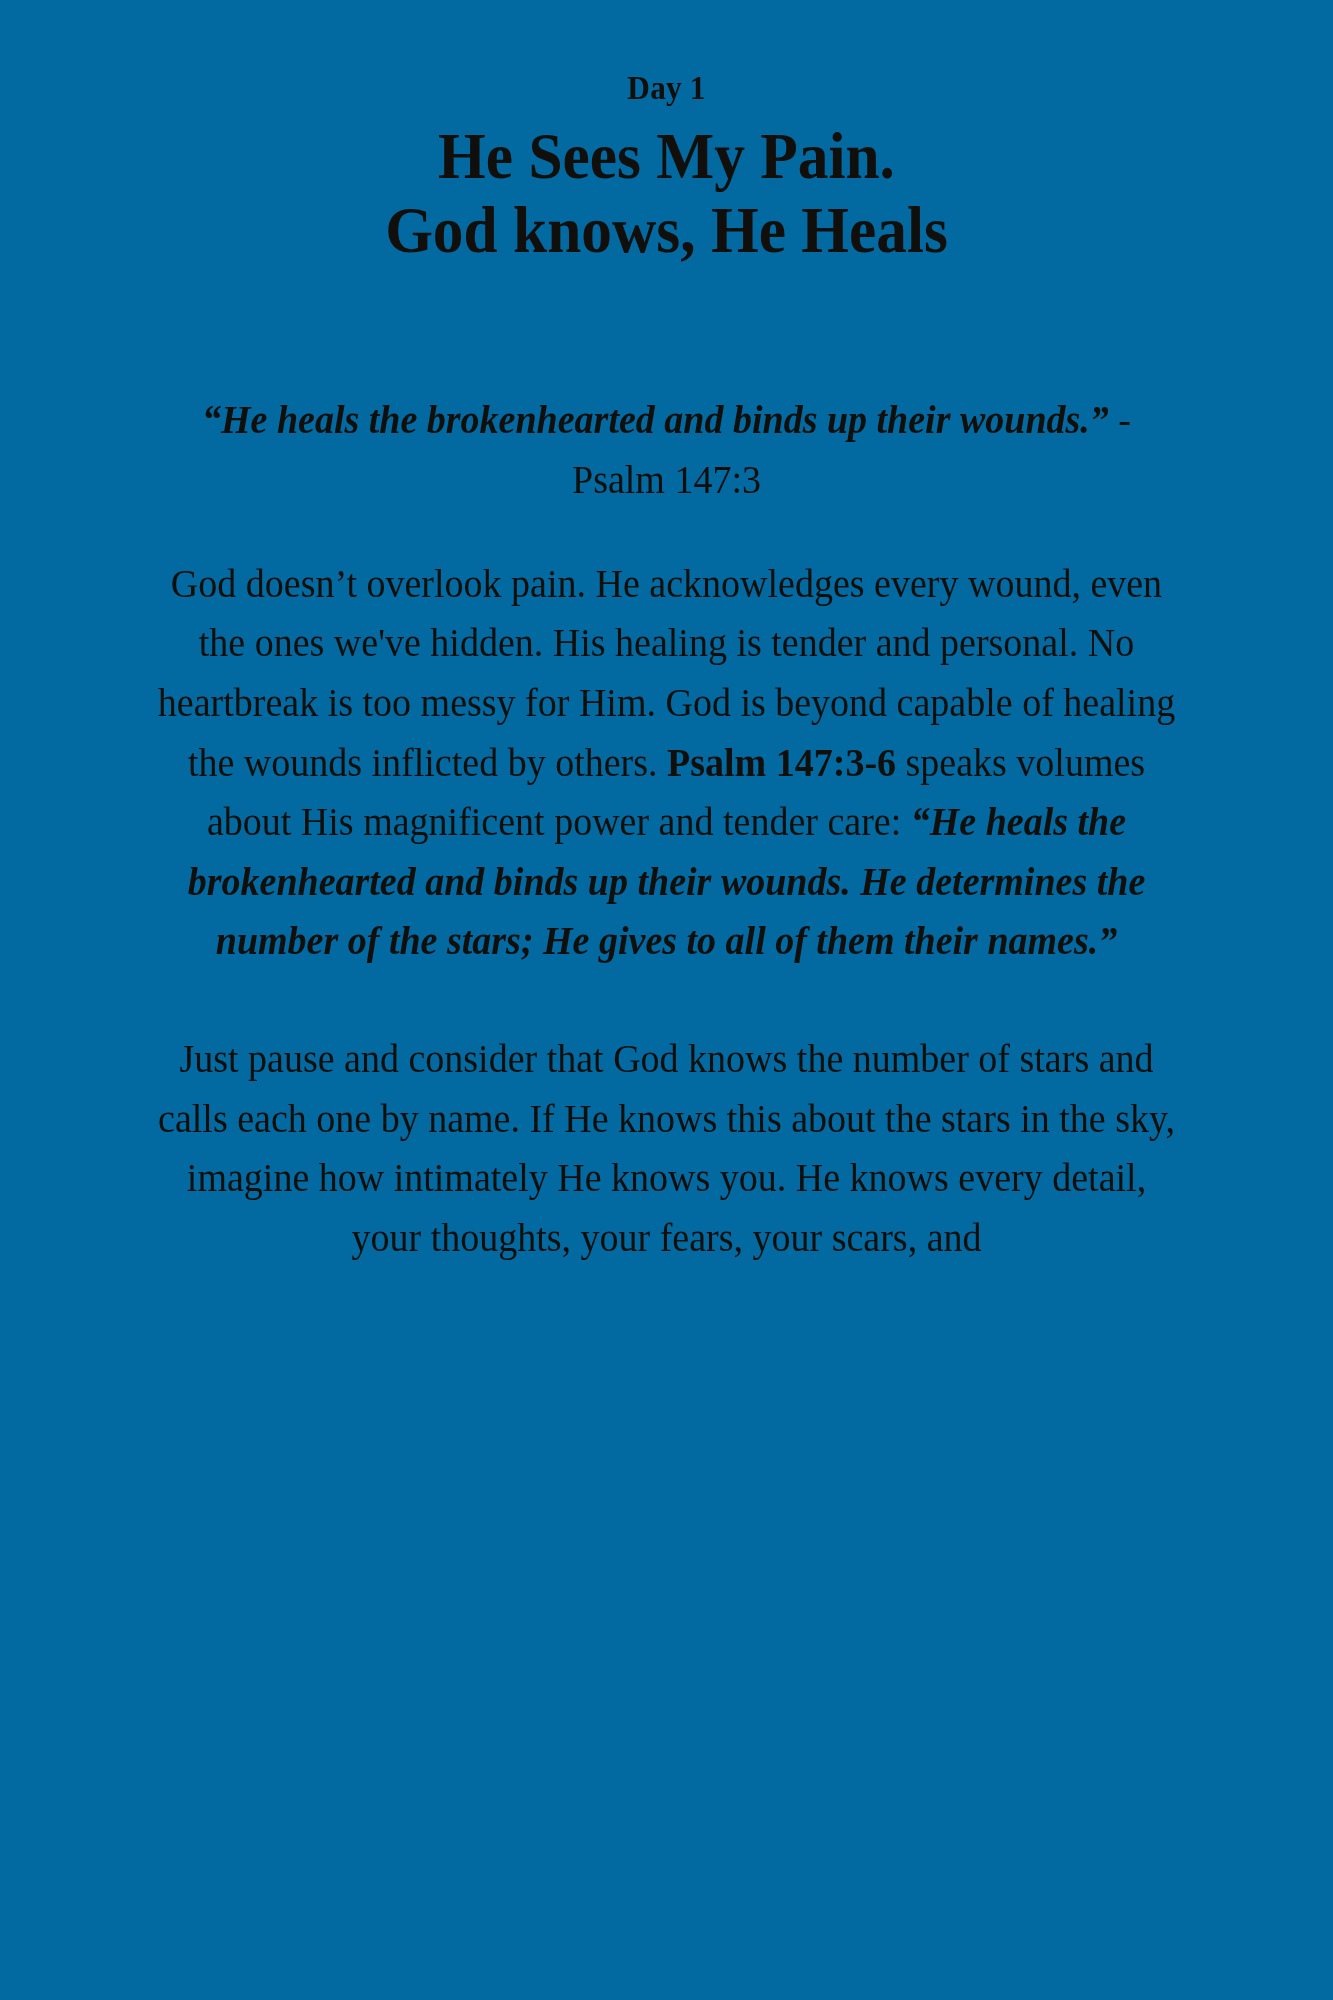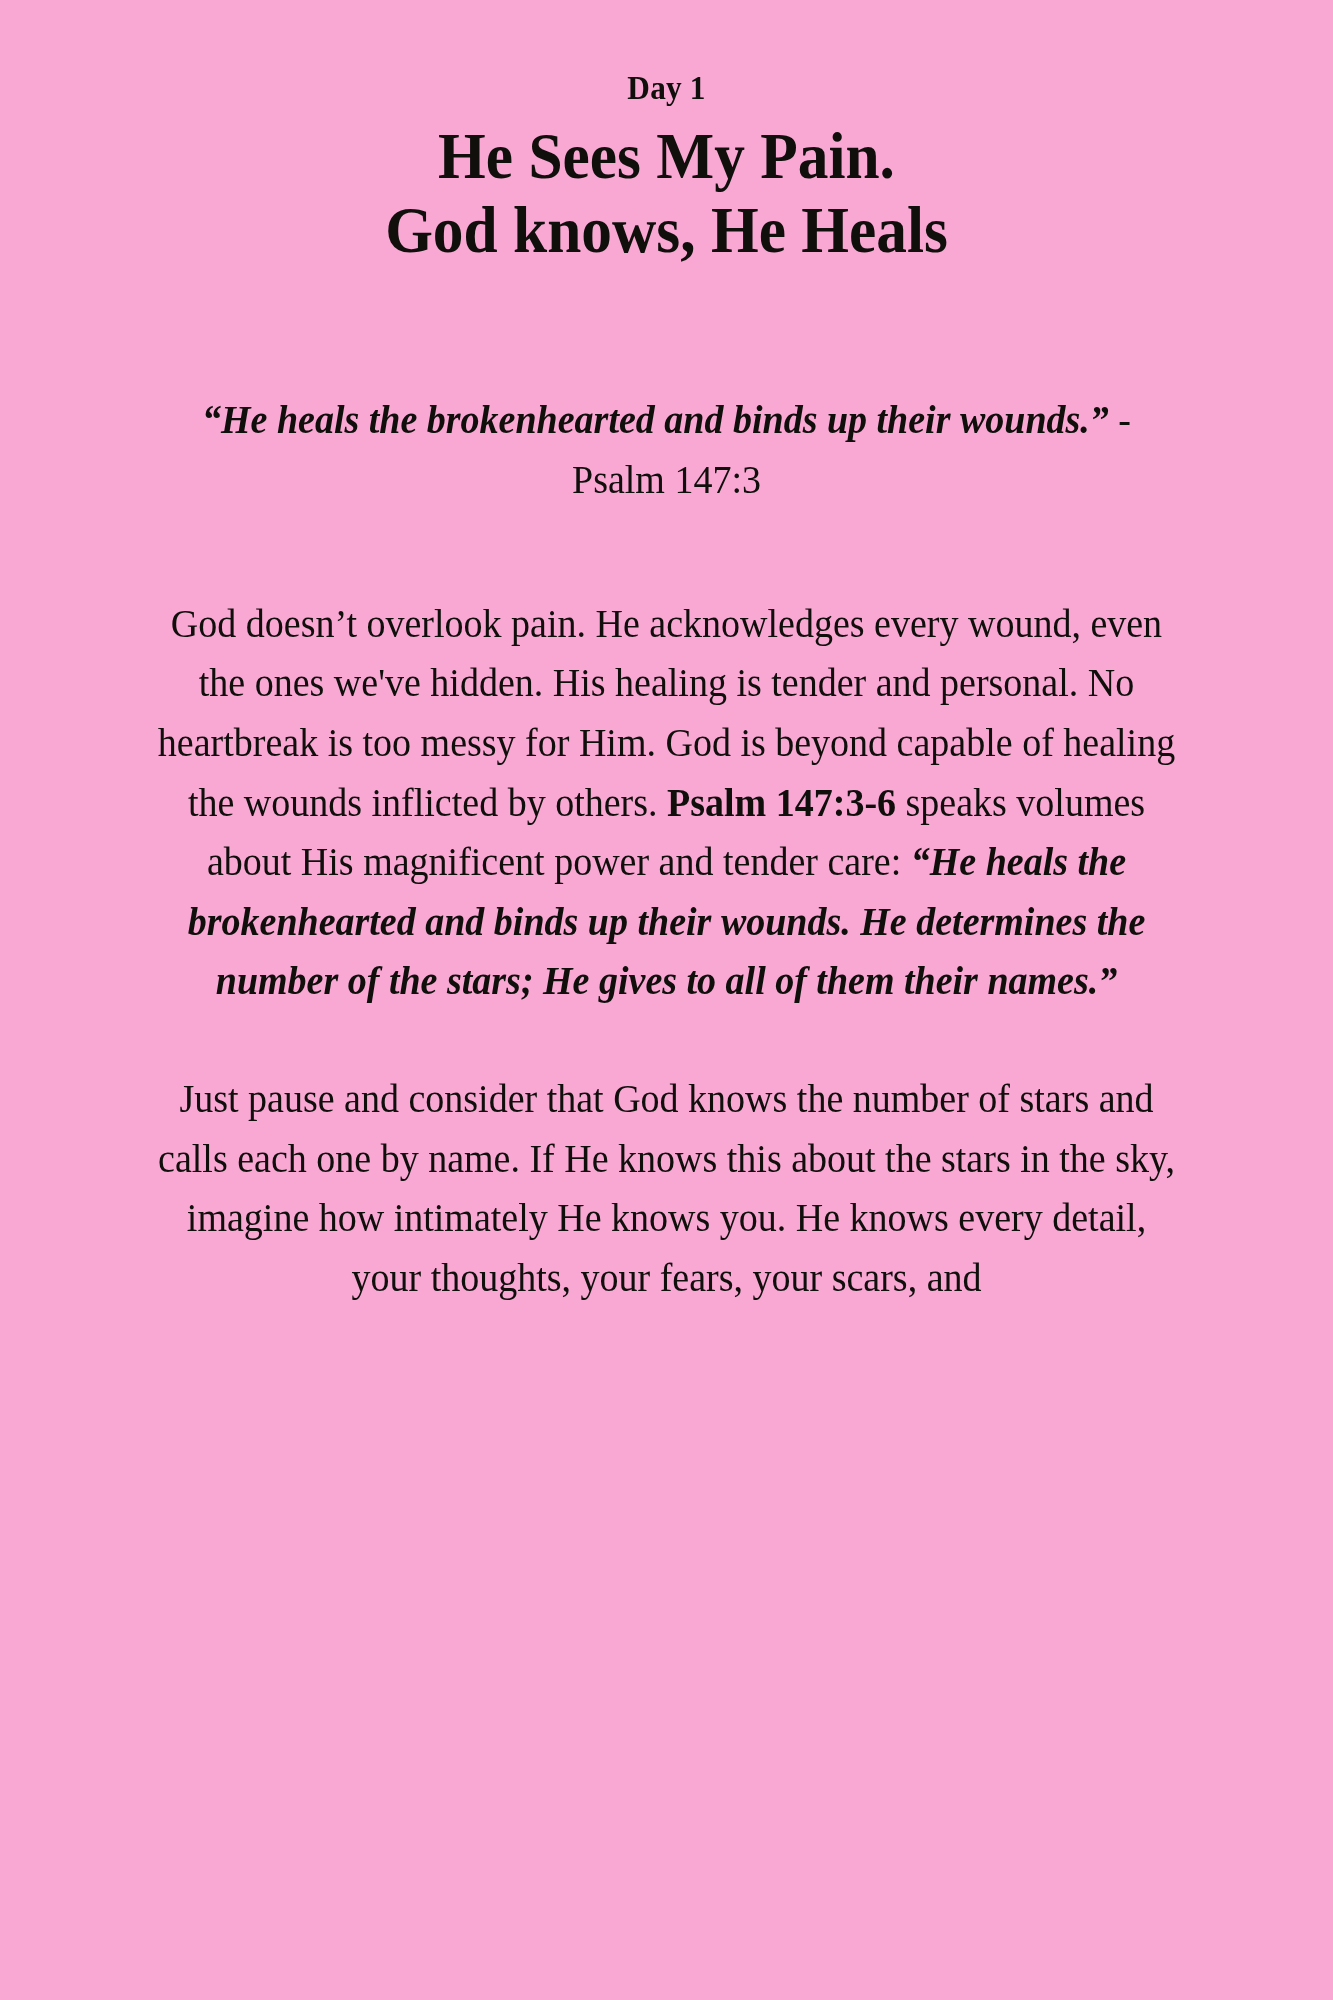--- a/index.html
+++ b/index.html
@@ -13,21 +13,21 @@
     font-family: "Liberation Serif", "DejaVu Serif", serif;
     color: #100f0c;
     overflow: hidden;
   }
 
   .page {
     width: 1333px;
     height: 2000px;
     box-sizing: border-box;
     padding: 0 120px;
-    background: #f9a8d4;
+    background: #0369a1;
     position: relative;
     overflow: hidden;
   }
 
   
   .day-label {
     text-align: center;
     font-weight: bold;
     font-size: 34px;
     line-height: 1.08;
@@ -62,21 +62,21 @@
     font-weight: bold;
     font-style: italic;
   }
   .epigraph .reference {
     font-weight: normal;
     font-style: normal;
   }
 
   
   .body-copy {
-    margin-top: 84px;
+    margin-top: 44px;
   }
   .para {
     text-align: center;
     font-size: 40px;
     line-height: 1.49;
     margin: 0 0 58px 0;
     padding: 0 10px;
     transform: scaleX(0.95);
   }
   .para.last {

